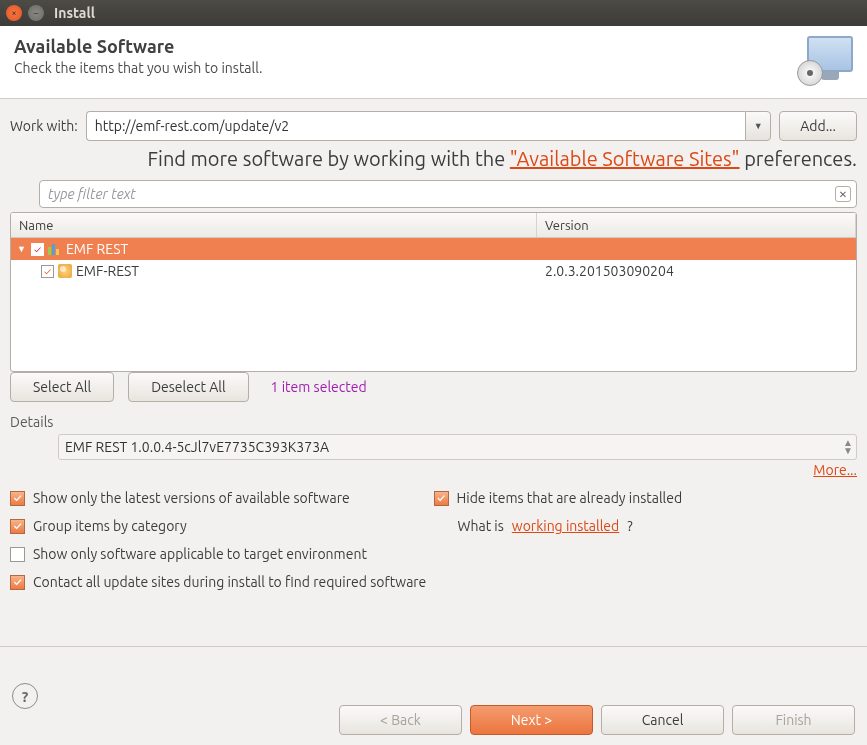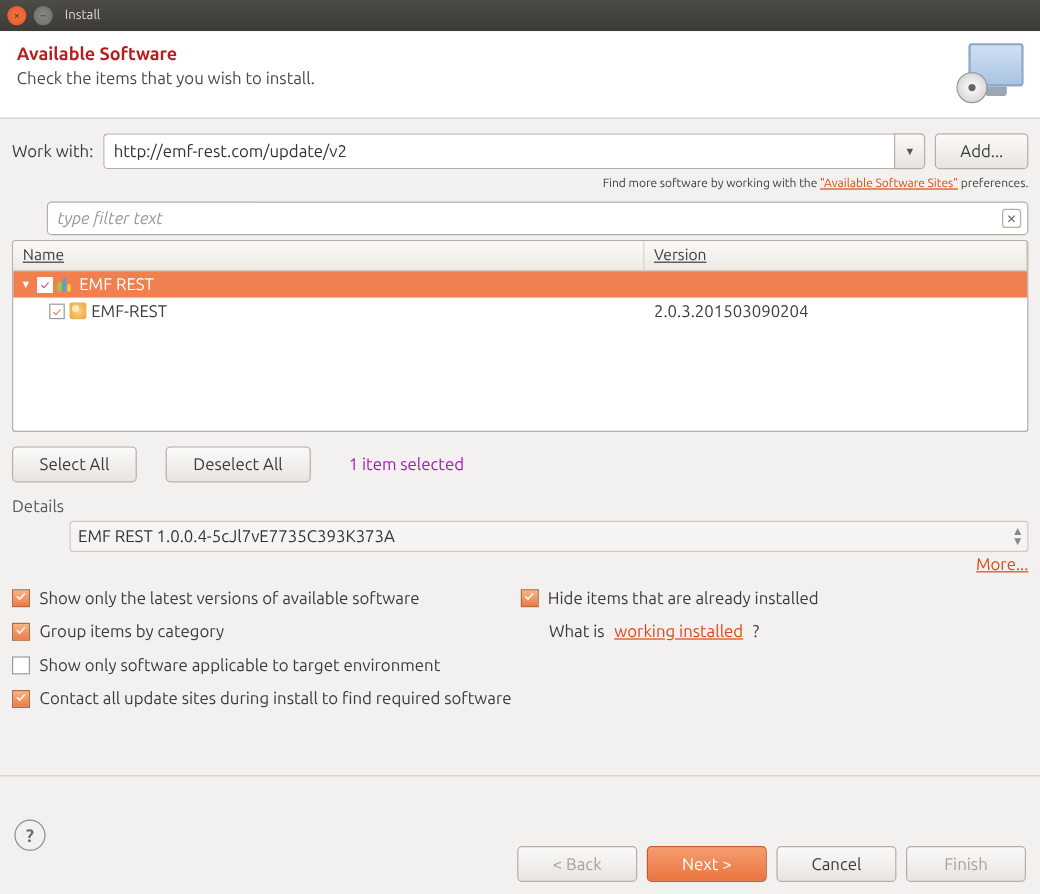--- a/index.html
+++ b/index.html
@@ -16,31 +16,31 @@
   background: linear-gradient(#4c4b46, #3c3b37);
   height: 26px;
   display: flex;
   align-items: center;
   padding: 0 6px;
   gap: 6px;
 }
 .tb-btn { width: 16px; height: 16px; border-radius: 50%; display:flex; align-items:center; justify-content:center; font-size:9px; }
 .tb-close { background: radial-gradient(#f07746,#e95420); color:#3a1a0a; }
 .tb-min { background: radial-gradient(#8a8a84,#6b6b65); color:#2a2a26; }
-.tb-title { color:#dfdbd2; font-weight:400; font-size:11px; margin-left:4px; }
+.tb-title { color:#dfdbd2; font-weight:700; font-size:14px; margin-left:4px; }
 
 .header {
   background:#fff;
   border-bottom:1px solid #cfcac4;
   padding:10px 14px 12px 14px;
   display:flex;
   justify-content:space-between;
   align-items:flex-start;
 }
-.header h1 { font-size:15px; font-weight:700; color:#b91c1c; }
+.header h1 { font-size:18px; font-weight:700; color:#404040; }
 .header p { font-size:14px; color:#4a4a4a; margin-top:4px; }
 
 .hdr-icon { width:56px; height:50px; position:relative; }
 .monitor { position:absolute; top:0; right:0; width:46px; height:36px; border:2px solid #8fa8c8; border-radius:3px; background:linear-gradient(#cfe0f2,#a9c4e4); }
 .monitor-stand { position:absolute; top:36px; right:14px; width:18px; height:8px; background:#9aa7b6; border-radius:0 0 3px 3px; }
 .cd { position:absolute; bottom:0; left:0; width:26px; height:26px; border-radius:50%; background:radial-gradient(#fff,#c9c9c9); border:1px solid #9a9a9a; }
 .cd::after { content:""; position:absolute; top:50%; left:50%; width:6px; height:6px; background:#666; border-radius:50%; transform:translate(-50%,-50%);}
 
 .body { padding:12px 10px 8px 10px; }
 
@@ -53,30 +53,30 @@
 .drop-icon { font-size:9px; color:#555; }
 
 .btn, .pbtn {
   height:30px; padding:0 20px; border:1px solid #b4aea7; border-radius:4px;
   background:linear-gradient(#fbfaf9,#e8e5df); font:inherit; color:#3c3c3c;
   display:inline-flex; align-items:center; justify-content:center;
 }
 .btn.primary { background:linear-gradient(#f59c6e,#eb753f); border-color:#c55a2a; color:#fff; font-weight:400; }
 .btn.disabled, .pbtn.disabled { color:#a7a29b; }
 
-.help-line { text-align:right; margin-top:6px; font-size:10px; color:#3c3c3c; }
+.help-line { text-align:right; margin-top:6px; font-size:20px; color:#3c3c3c; }
 .link { color:#dd4814; text-decoration:underline; cursor:pointer; }
 
 .filter { margin-top:10px; position:relative;padding-left:29px; }
 .filter input { width:100%; height:28px; border:1px solid #b4aea7; border-radius:4px; padding:0 30px 0 8px; font:inherit; background:#fff; color:#333; }
 .filter input::placeholder { color:#999; font-style:italic; }
 .clear-x { position:absolute; right:6px; top:50%; transform:translateY(-50%); width:16px; height:16px; border:1px solid #b4aea7; border-radius:3px; display:flex; align-items:center; justify-content:center; font-size:10px; color:#666; background:#fff;}
 
 .tree-wrap { border:1px solid #b4aea7; border-radius:3px; margin-top:4px; background:#fff; height:160px; overflow:hidden; }
-.tree-head { display:flex; background:linear-gradient(#fbfaf8,#eceae4); border-bottom:1px solid #cfcac4;text-decoration:underline; }
+.tree-head { display:flex; background:linear-gradient(#fbfaf8,#eceae4); border-bottom:1px solid #cfcac4; }
 .th { padding:5px 8px; font-size:13px; color:#3c3c3c; border-right:1px solid #d8d4cd; }
 .th.name { flex:0 0 526px; }
 .th.ver { flex:1; }
 
 .tree-body { font-size:14px; }
 .trow { display:flex; align-items:center; height:22px; }
 .trow.sel { background:#f08050; color:#fff; }
 .cell-name { flex:0 0 526px; display:flex; align-items:center; gap:4px; padding-left:6px; }
 .cell-ver { flex:1; padding-left:8px; }
 .indent1 { padding-left:30px !important; }
@@ -84,21 +84,21 @@
 .cb { width:13px; height:13px; display:inline-flex; align-items:center; justify-content:center; background:#fff; border:1px solid #999; font-size:10px; color:#d14; }
 .trow.sel .cb { border-color:#fff; }
 .cat-icon { width:14px; height:12px; display:inline-flex; gap:1px; align-items:flex-end; }
 .cat-icon span { width:3px; background:currentColor; }
 .cat-icon span:nth-child(1){height:8px;background:#8fd14f;}
 .cat-icon span:nth-child(2){height:11px;background:#56a0d3;}
 .cat-icon span:nth-child(3){height:6px;background:#f2c94c;}
 .feat-icon { width:14px; height:14px; display:inline-block; background:radial-gradient(#ffd27a,#e6a43c); border-radius:2px; position:relative;}
 .feat-icon::after{content:"";position:absolute;top:2px;left:2px;width:6px;height:6px;background:#fff;border-radius:50%;opacity:.6;}
 
-.sel-row { display:flex; align-items:center; gap:24px; margin-top:12px; }
+.sel-row { display:flex; align-items:center; gap:14px; }
 .sel-row .btn { padding:0 22px; }
 .sel-row .count { color:#a21caf; margin-left:8px; }
 
 .details-lbl { margin-top:12px; color:#5a5a58; font-size:14px; }
 .details-box { margin-top:4px; position:relative;padding-left:48px; }
 .details-box input { width:100%; height:26px; border:1px solid #cfcac4; background:#f5f4f2; padding:0 24px 0 6px; font:inherit; color:#333; border-radius:3px;}
 .spin { position:absolute; right:4px; top:50%; transform:translateY(-50%); font-size:10px; color:#888; display:flex; flex-direction:column; line-height:8px;}
 .more { text-align:right; margin-top:2px; }
 
 .opts { margin-top:12px; display:grid; grid-template-columns: 1fr 1fr; row-gap:12px; }
@@ -109,21 +109,21 @@
 .what { padding-left:24px; }
 
 .footer {
   position:absolute; bottom:0; left:0; right:0;
   border-top:1px solid #cfcac4; padding:10px 12px;
   display:flex; align-items:center; justify-content:space-between;
   background:#f2f1f0;
 }
 .help-btn { width:26px; height:26px; border:1.5px solid #8c8c88; border-radius:50%; display:flex; align-items:center; justify-content:center; color:#6a6a66; font-weight:700; font-size:15px;}
 .fbtns { display:flex; gap:8px; }
-.fbtns .btn { width:100px;margin-top:48px; }
+.fbtns .btn { width:123px;margin-top:48px; }
 </style>
 </head>
 <body>
 
 <div class="titlebar">
   <div class="tb-btn tb-close">×</div>
   <div class="tb-btn tb-min">–</div>
   <div class="tb-title">Install</div>
 </div>
 

